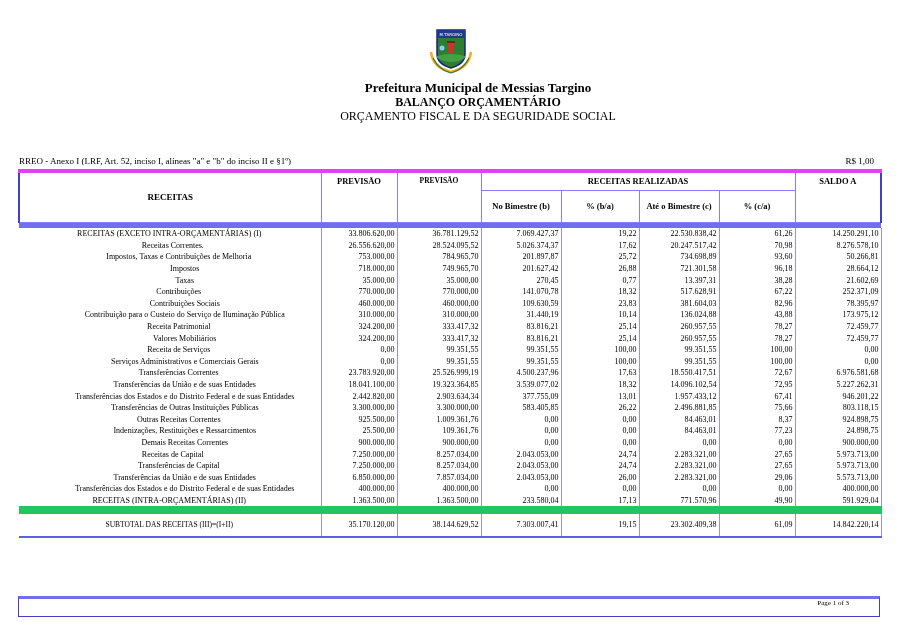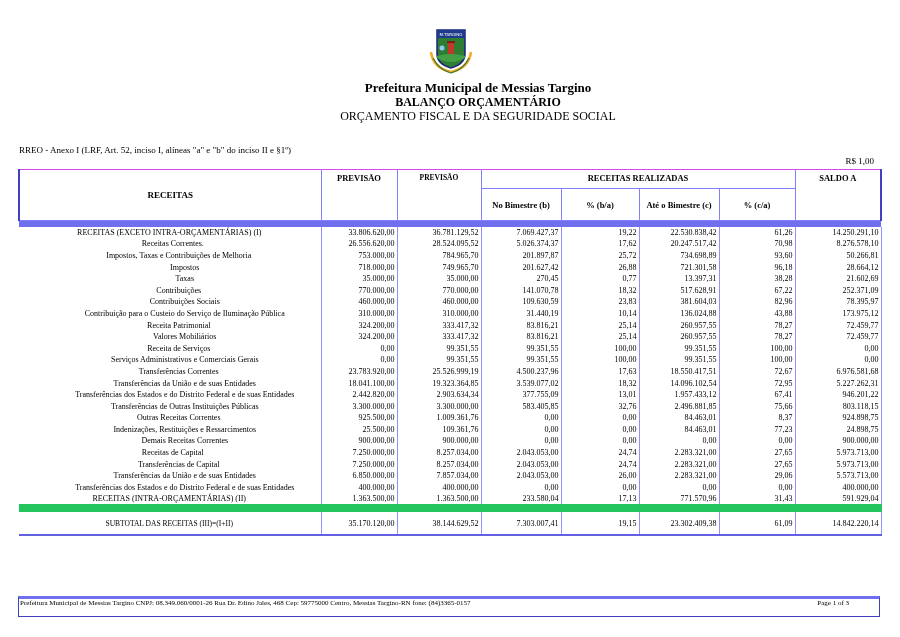--- a/index.html
+++ b/index.html
@@ -6,39 +6,39 @@
   html, body { width: 900px; height: 637px; background: #ffffff; overflow: hidden; }
   body { position: relative; font-family: "Liberation Serif", "DejaVu Serif", serif; color: #000; }
 
   .logo { position: absolute; left: 425px; top: 24px; width: 52px; height: 52px; }
 
   .titles { position: absolute; left: 0; top: 80px; width: 900px; text-align: center; margin-left: 28px; }
   .titles .t1 { font-size: 13px; font-weight: bold; line-height: 15px; }
   .titles .t2 { font-size: 12px; line-height: 14px; }
   .titles .t3 { font-size: 12px; font-weight: bold; line-height: 14px; }
 
-  .annex { position: absolute; left: 19px; top: 145px; font-size: 9px; }
+  .annex { position: absolute; left: 19px; top: 156px; font-size: 9px; }
   .currency { position: absolute; right: 26px; top: 156px; font-size: 9px; }
 
   table.rreo { position: absolute; left: 18px; top: 169px; width: 862px; border-collapse: collapse; font-size: 8px; table-layout: fixed; }
   table.rreo col.c0 { width: 302px; }
   table.rreo col.c1 { width: 76px; }
   table.rreo col.c2 { width: 84px; }
   table.rreo col.c3 { width: 80px; }
   table.rreo col.c4 { width: 78px; }
   table.rreo col.c5 { width: 80px; }
   table.rreo col.c6 { width: 76px; }
   table.rreo col.c7 { width: 86px; }
 
   thead th { font-weight: bold; border: 1px solid #8080ff; font-size: 8.5px; }
   thead tr.h1 th { height: 19px; vertical-align: top; padding-top: 3px; }
   thead tr.h2 th { height: 32px; vertical-align: middle; }
   thead th.receitas { vertical-align: middle !important; padding-top: 0 !important; font-size: 9px; border-left: 2px solid #4040c0; border-top: 2px solid #4040c0; }
   thead th.small { font-size: 7.5px; }
-  thead tr.h1 th { border-top: 1px solid #d946ef; margin-top: 8px; }
+  thead tr.h1 th { border-top: 4px solid #d946ef; margin-top: 8px; }
   thead th.last { border-right: 2px solid #4040c0; }
   tr.sep td { height: 6px; background: #7070ee; padding: 0; border: none; }
 
   tbody td { height: 11.6px; line-height: 11px; padding: 0 2px; white-space: nowrap; }
   tbody td.num { text-align: right; border-left: 1px solid #9090ff; border-right: 1px solid #9090ff; }
   tbody td.lbl { text-align: center; overflow: hidden; }
   .i0 { padding-left: 1px !important; }
   .i1 { padding-left: 8px !important; }
   .i2 { padding-left: 20px !important; }
   .i3 { padding-left: 32px !important; }
@@ -254,21 +254,21 @@
         <td class="num">13,01</td>
         <td class="num">1.957.433,12</td>
         <td class="num">67,41</td>
         <td class="num">946.201,22</td>
       </tr>
       <tr>
         <td class="lbl i3">Transferências de Outras Instituições Públicas</td>
         <td class="num">3.300.000,00</td>
         <td class="num">3.300.000,00</td>
         <td class="num">583.405,85</td>
-        <td class="num">32,76</td>
+        <td class="num">26,22</td>
         <td class="num">2.496.881,85</td>
         <td class="num">75,66</td>
         <td class="num">803.118,15</td>
       </tr>
       <tr>
         <td class="lbl i2">Outras Receitas Correntes</td>
         <td class="num">925.500,00</td>
         <td class="num">1.009.361,76</td>
         <td class="num">0,00</td>
         <td class="num">0,00</td>
@@ -336,32 +336,31 @@
         <td class="num">0,00</td>
         <td class="num">400.000,00</td>
       </tr>
       <tr>
         <td class="lbl i0">RECEITAS (INTRA-ORÇAMENTÁRIAS) (II)</td>
         <td class="num">1.363.500,00</td>
         <td class="num">1.363.500,00</td>
         <td class="num">233.580,04</td>
         <td class="num">17,13</td>
         <td class="num">771.570,96</td>
-        <td class="num">31,43</td>
+        <td class="num">49,90</td>
         <td class="num">591.929,04</td>
       </tr>
       <tr class="total">
         <td class="lbl i0">SUBTOTAL DAS RECEITAS (III)=(I+II)</td>
         <td class="num">35.170.120,00</td>
         <td class="num">38.144.629,52</td>
         <td class="num">7.303.007,41</td>
         <td class="num">19,15</td>
         <td class="num">23.302.409,38</td>
         <td class="num">61,09</td>
         <td class="num">14.842.220,14</td>
       </tr>
     </tbody>
 </table>
 
 <div class="footer">
-  <div>Prefeitura Municipal de Messias Targino CNPJ: 08.349.060/0001-26 Rua Dr. Edino Jales, 468 Cep: 59775000 Centro, Messias Targino-RN fone: (84)3365-0157</div>
   <div class="page">Page 1 of 3</div>
 </div>
 
 </body></html>

